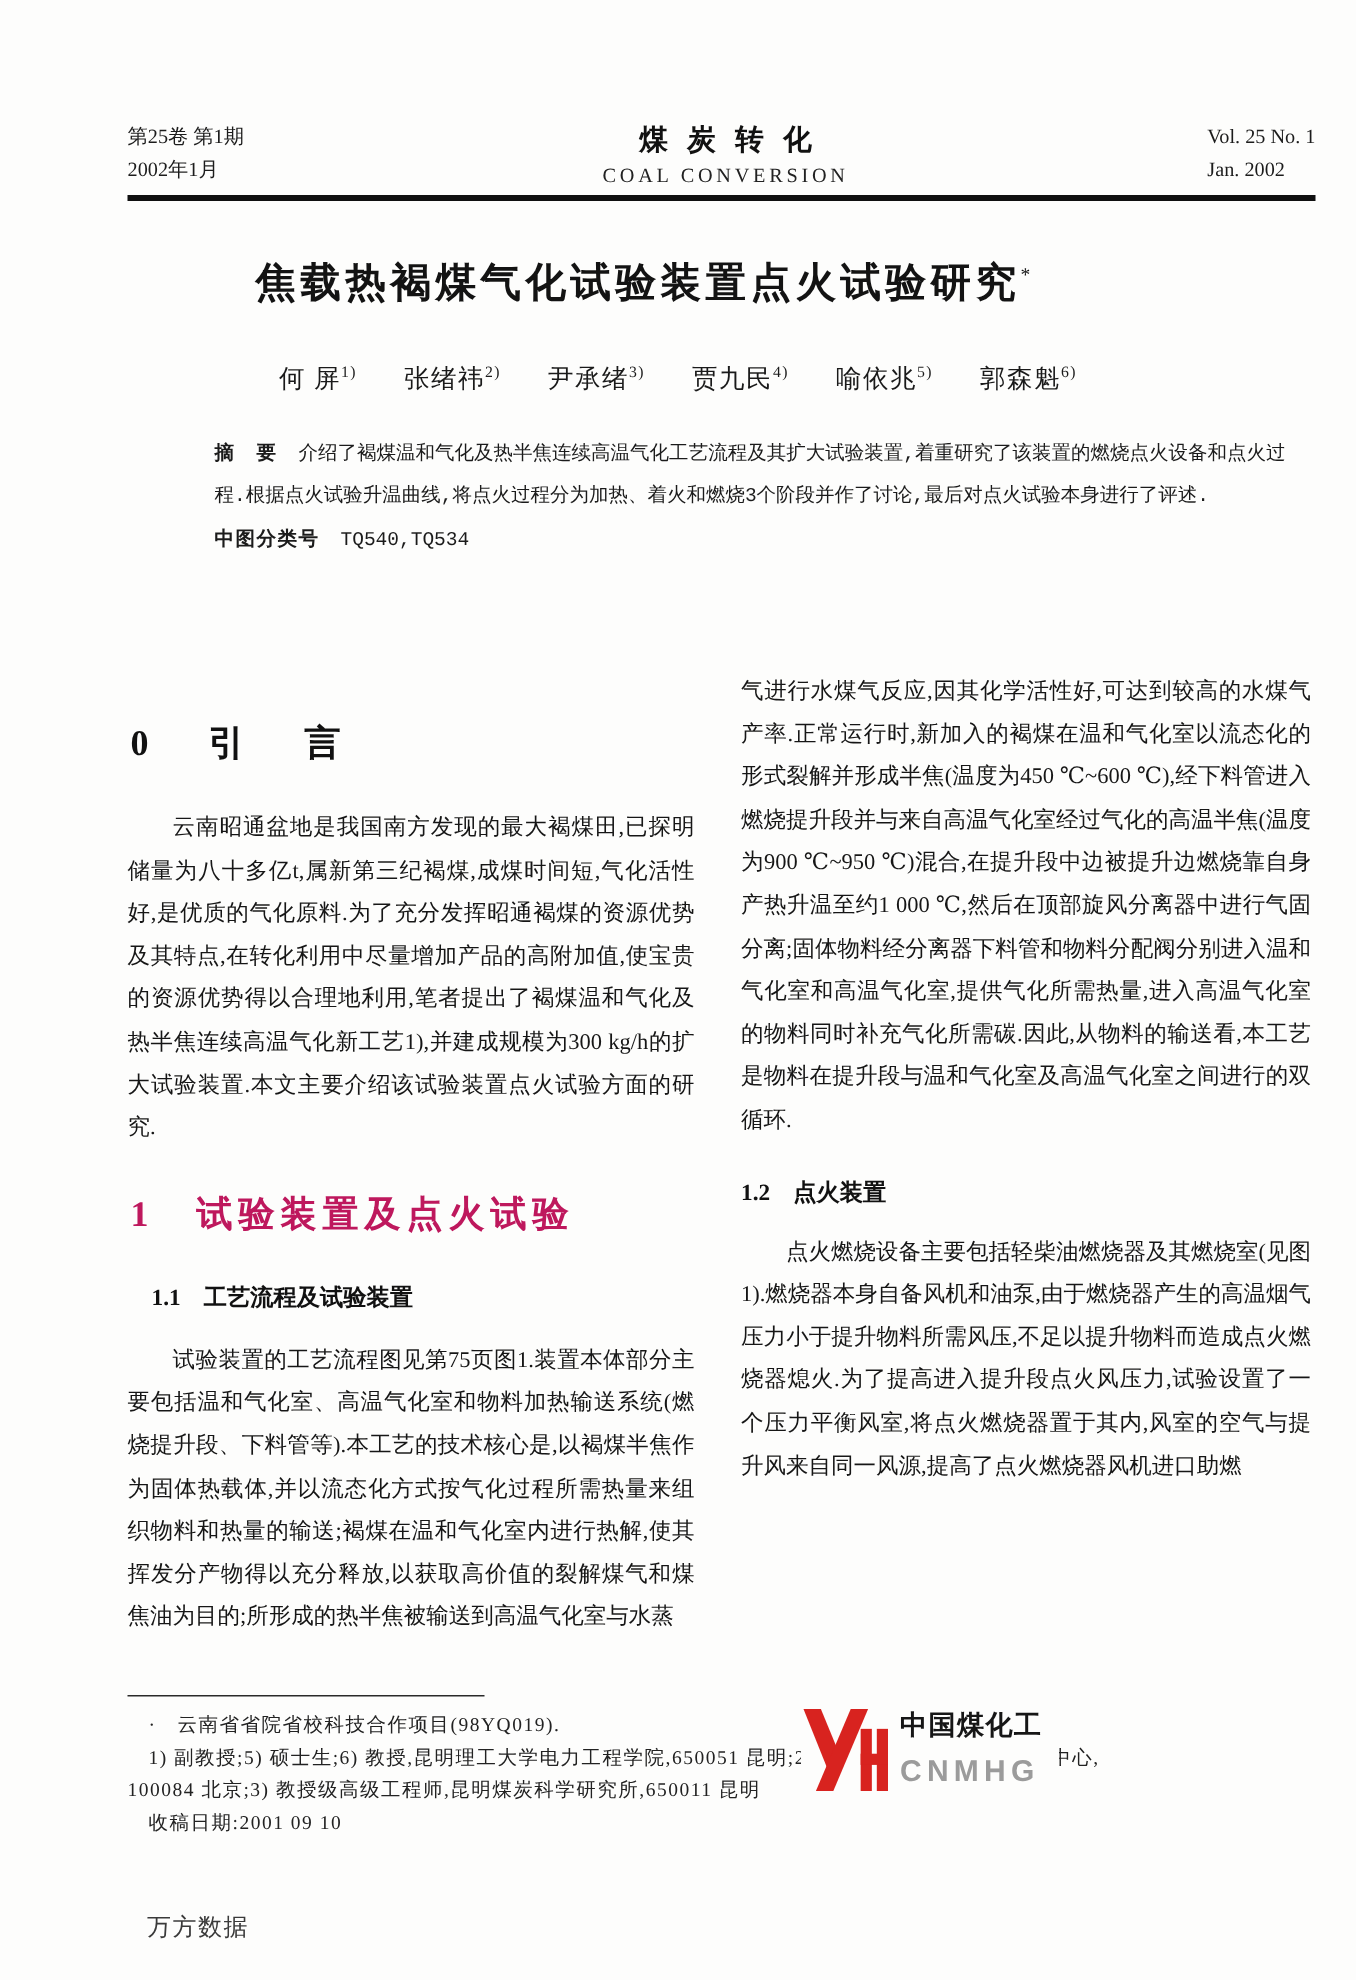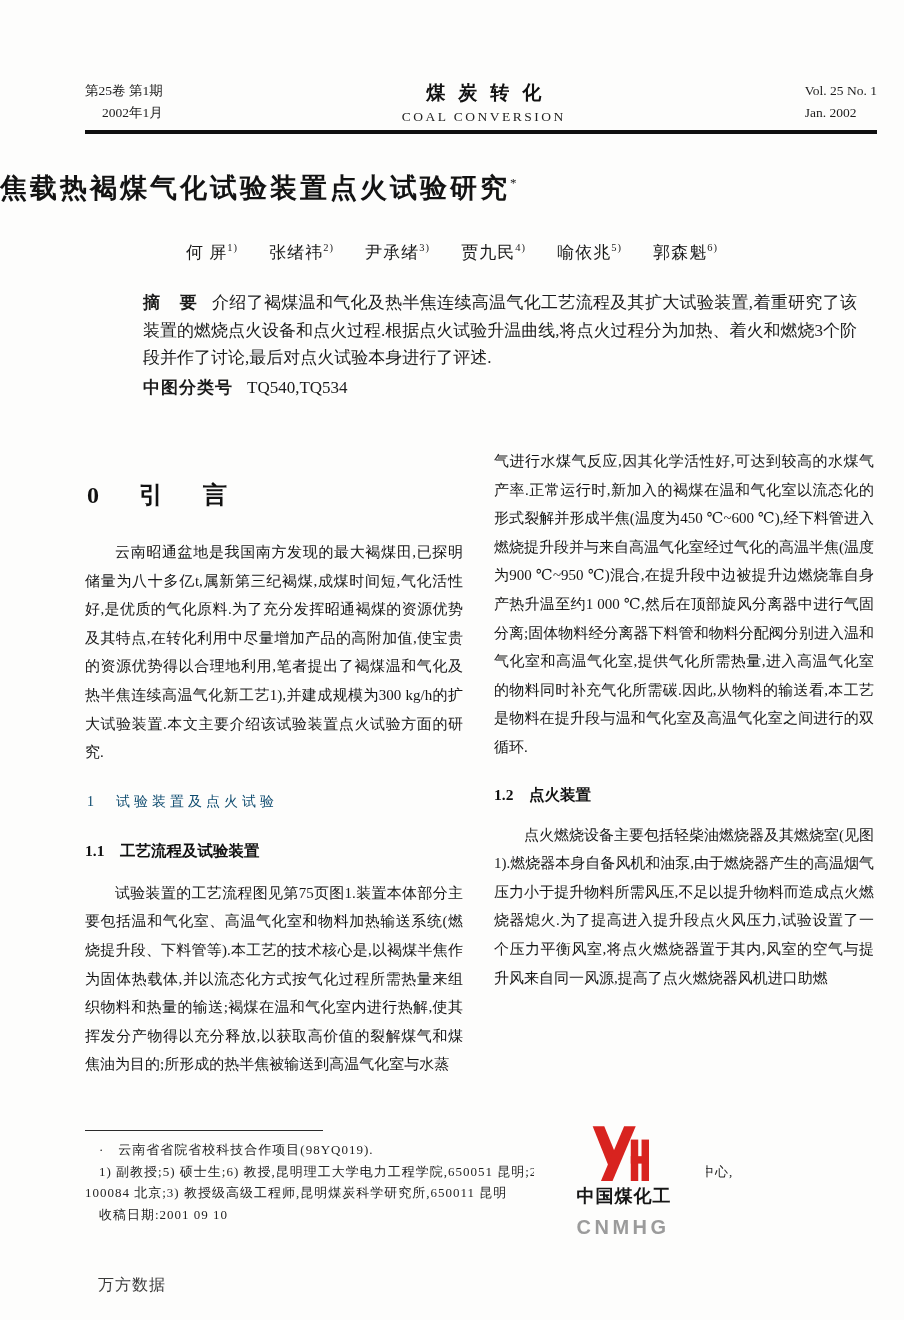--- a/index.html
+++ b/index.html
@@ -11,86 +11,86 @@
   .page {
     position:relative; width:904px; height:1320px;
     background:#fdfdfc; color:#1a1a1a; overflow:hidden;
   }
 
   
   .header {
     position:absolute; top:80px; left:85px; width:792px;
     display:flex; justify-content:space-between; align-items:flex-start;
   }
-  .h-side { font-size:13.5px; line-height:22px; color:#1c1c1c;text-align:right; }
+  .h-side { font-size:13.5px; line-height:22px; color:#1c1c1c; }
   .h-center { text-align:center; }
   .jcn { font-size:19px; font-weight:bold; letter-spacing:13px; padding-left:13px; color:#111; }
   .jen { font-size:13.5px; letter-spacing:2.5px; margin-top:3px; color:#222; }
   .header-rule {
     position:absolute; top:130px; left:85px; width:792px; height:4px; background:#101010;
   }
 
   
   .title {
-    position:absolute; top:170px; left:0; width:860px; 
+    position:absolute; top:170px; left:0; width:860px; text-align:center;
     font-size:27px; font-weight:bold; letter-spacing:3px; color:#131313;
   }
   .title sup { font-size:13px; font-weight:normal; }
   .authors {
     position:absolute; top:241px; left:0; width:904px; text-align:center;
     font-size:17px; letter-spacing:1px; color:#1a1a1a;
   }
   .author { margin:0 13px; white-space:nowrap; }
   .author sup { font-size:10.5px; vertical-align:super; }
 
   
   .abstract {
     position:absolute; top:289px; left:143px; width:714px;
-    font-size:17px; line-height:27.5px; color:#1b1b1b;
+    font-size:13px; line-height:27.5px; color:#1b1b1b;font-family:Liberation Mono, monospace;
   }
   .abstract p { text-align:justify; }
   .lbl { font-weight:bold; margin-right:14px; letter-spacing:1px; }
   .kw-p { margin-top:3px; }
   .clc-p { margin-top:2px; }
 
   
   .col { position:absolute; top:447px; }
   .col-left  { left:85px;  width:378px; }
   .col-right { left:494px; width:380px; }
   .body {
     font-size:15px; line-height:28.6px; text-align:justify; color:#161616;
   }
   .indent { text-indent:2em; }
   .sec0 {
     font-size:24px; font-weight:bold; letter-spacing:8px;
     margin:32px 0 27px 2px; color:#111;
   }
   .sec1 {
-    font-size:14px; font-weight:normal; letter-spacing:4px;
-    margin:26px 0 0 2px; color:#0c4a6e;
+    font-size:24px; font-weight:bold; letter-spacing:4px;
+    margin:26px 0 0 2px; color:#be185d;
   }
-  .subsec { font-size:15.5px; font-weight:bold; margin:30px 0 17px; color:#111; }
+  .subsec { font-size:15.5px; font-weight:bold; margin:30px 16px 17px; color:#111; }
   .s12 { margin:23px 0 15px; }
   .para-gap { margin-top:2px; }
 
   
   .footnote-rule {
     position:absolute; left:85px; top:1130px; width:238px;
     border-top:1.5px solid #2a2a2a;
   }
   .footnotes {
     position:absolute; left:85px; top:1139px; width:792px;
     font-size:13px; line-height:21.5px; letter-spacing:1px; color:#222;
   }
   .fn-indent { padding-left:14px; }
 
   
   .logo {
     position:absolute; left:534px; top:1120px; width:172px; height:90px;
-    background:#fdfdfc; display:flex; align-items:center;flex-direction:column;
+    background:#fdfdfc; display:flex; align-items:center;
   }
   .logo-mark { width:58px; height:64px; flex:0 0 auto; }
   .logo-mark svg { width:100%; height:100%; }
   .logo-text { margin-left:8px; font-family:"Liberation Sans","DejaVu Sans",sans-serif; }
   .logo-cn { font-size:18px; font-weight:bold; color:#161616; letter-spacing:1px; white-space:nowrap; }
   .logo-latin { font-size:20px; color:#9b9b9b; letter-spacing:3.5px; margin-top:8px; font-weight:bold; }
 
   
   .watermark {
     position:absolute; left:98px; top:1275px;

